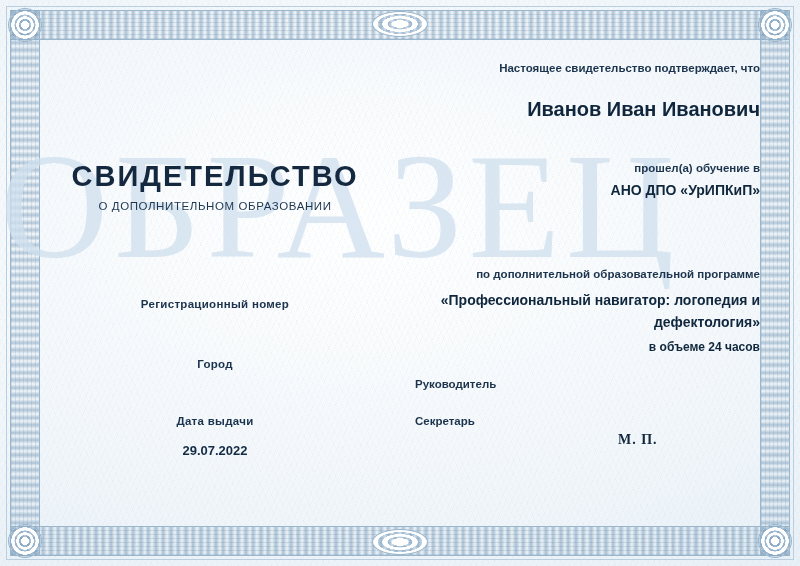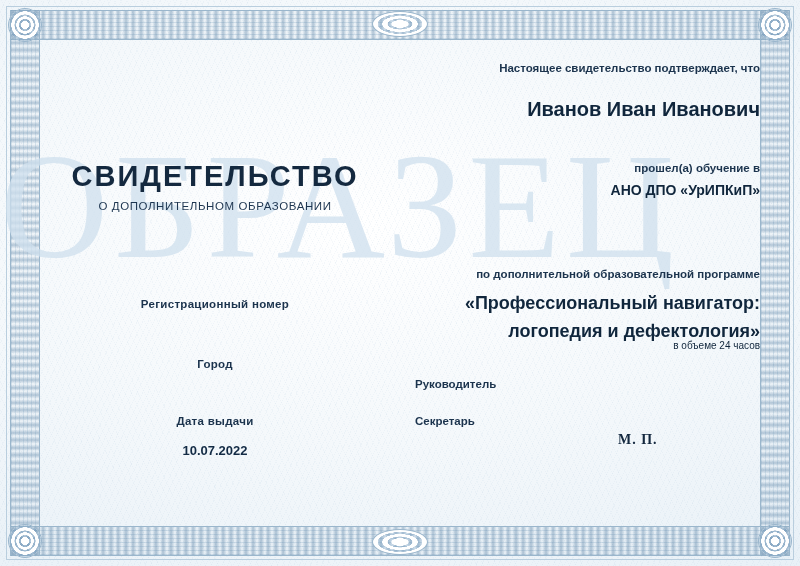--- a/index.html
+++ b/index.html
@@ -213,28 +213,28 @@
     font-size: 20px;
     font-weight: bold;
     color: #10263c;
   }
   .r-org {
     font-size: 14px;
     font-weight: bold;
     color: #10263c;
   }
   .r-program {
-    font-size: 18px;
+    font-size: 14px;
     font-weight: bold;
     color: #10263c;
     line-height: 1.55;
   }
   .r-hours {
-    font-size: 10px;
-    font-weight: normal;
+    font-size: 12px;
+    font-weight: bold;
     color: #10263c;
   }
 
   #confirm-line  { top: 22px; }
   #student-name  { top: 58px; }
   #trained-label { top: 122px; }
   #org-name      { top: 142px; }
   #program-label { top: 228px; }
   #program-name  { top: 250px; }
   #hours-line    { top: 300px; }
@@ -297,21 +297,21 @@
       <div class="field-value"></div>
     </div>
 
     <div class="left-field" id="reg-number-block">
       <div class="field-label">Регистрационный номер</div>
       <div class="field-value"></div>
     </div>
 
     <div class="left-field" id="date-block">
       <div class="field-label">Дата выдачи</div>
-      <div class="field-value">10.07.2022</div>
+      <div class="field-value">29.07.2022</div>
     </div>
 
     <div class="right-col">
       <div class="r-line r-small" id="confirm-line">Настоящее свидетельство подтверждает, что</div>
       <div class="r-line r-name" id="student-name">Иванов Иван Иванович</div>
       <div class="r-line r-small" id="trained-label">прошел(а) обучение в</div>
       <div class="r-line r-org" id="org-name">АНО ДПО «УрИПКиП»</div>
       <div class="r-line r-small" id="program-label">по дополнительной образовательной программе</div>
       <div class="r-line r-program" id="program-name">«Профессиональный навигатор: логопедия и дефектология»</div>
       <div class="r-line r-hours" id="hours-line">в объеме 24 часов</div>

